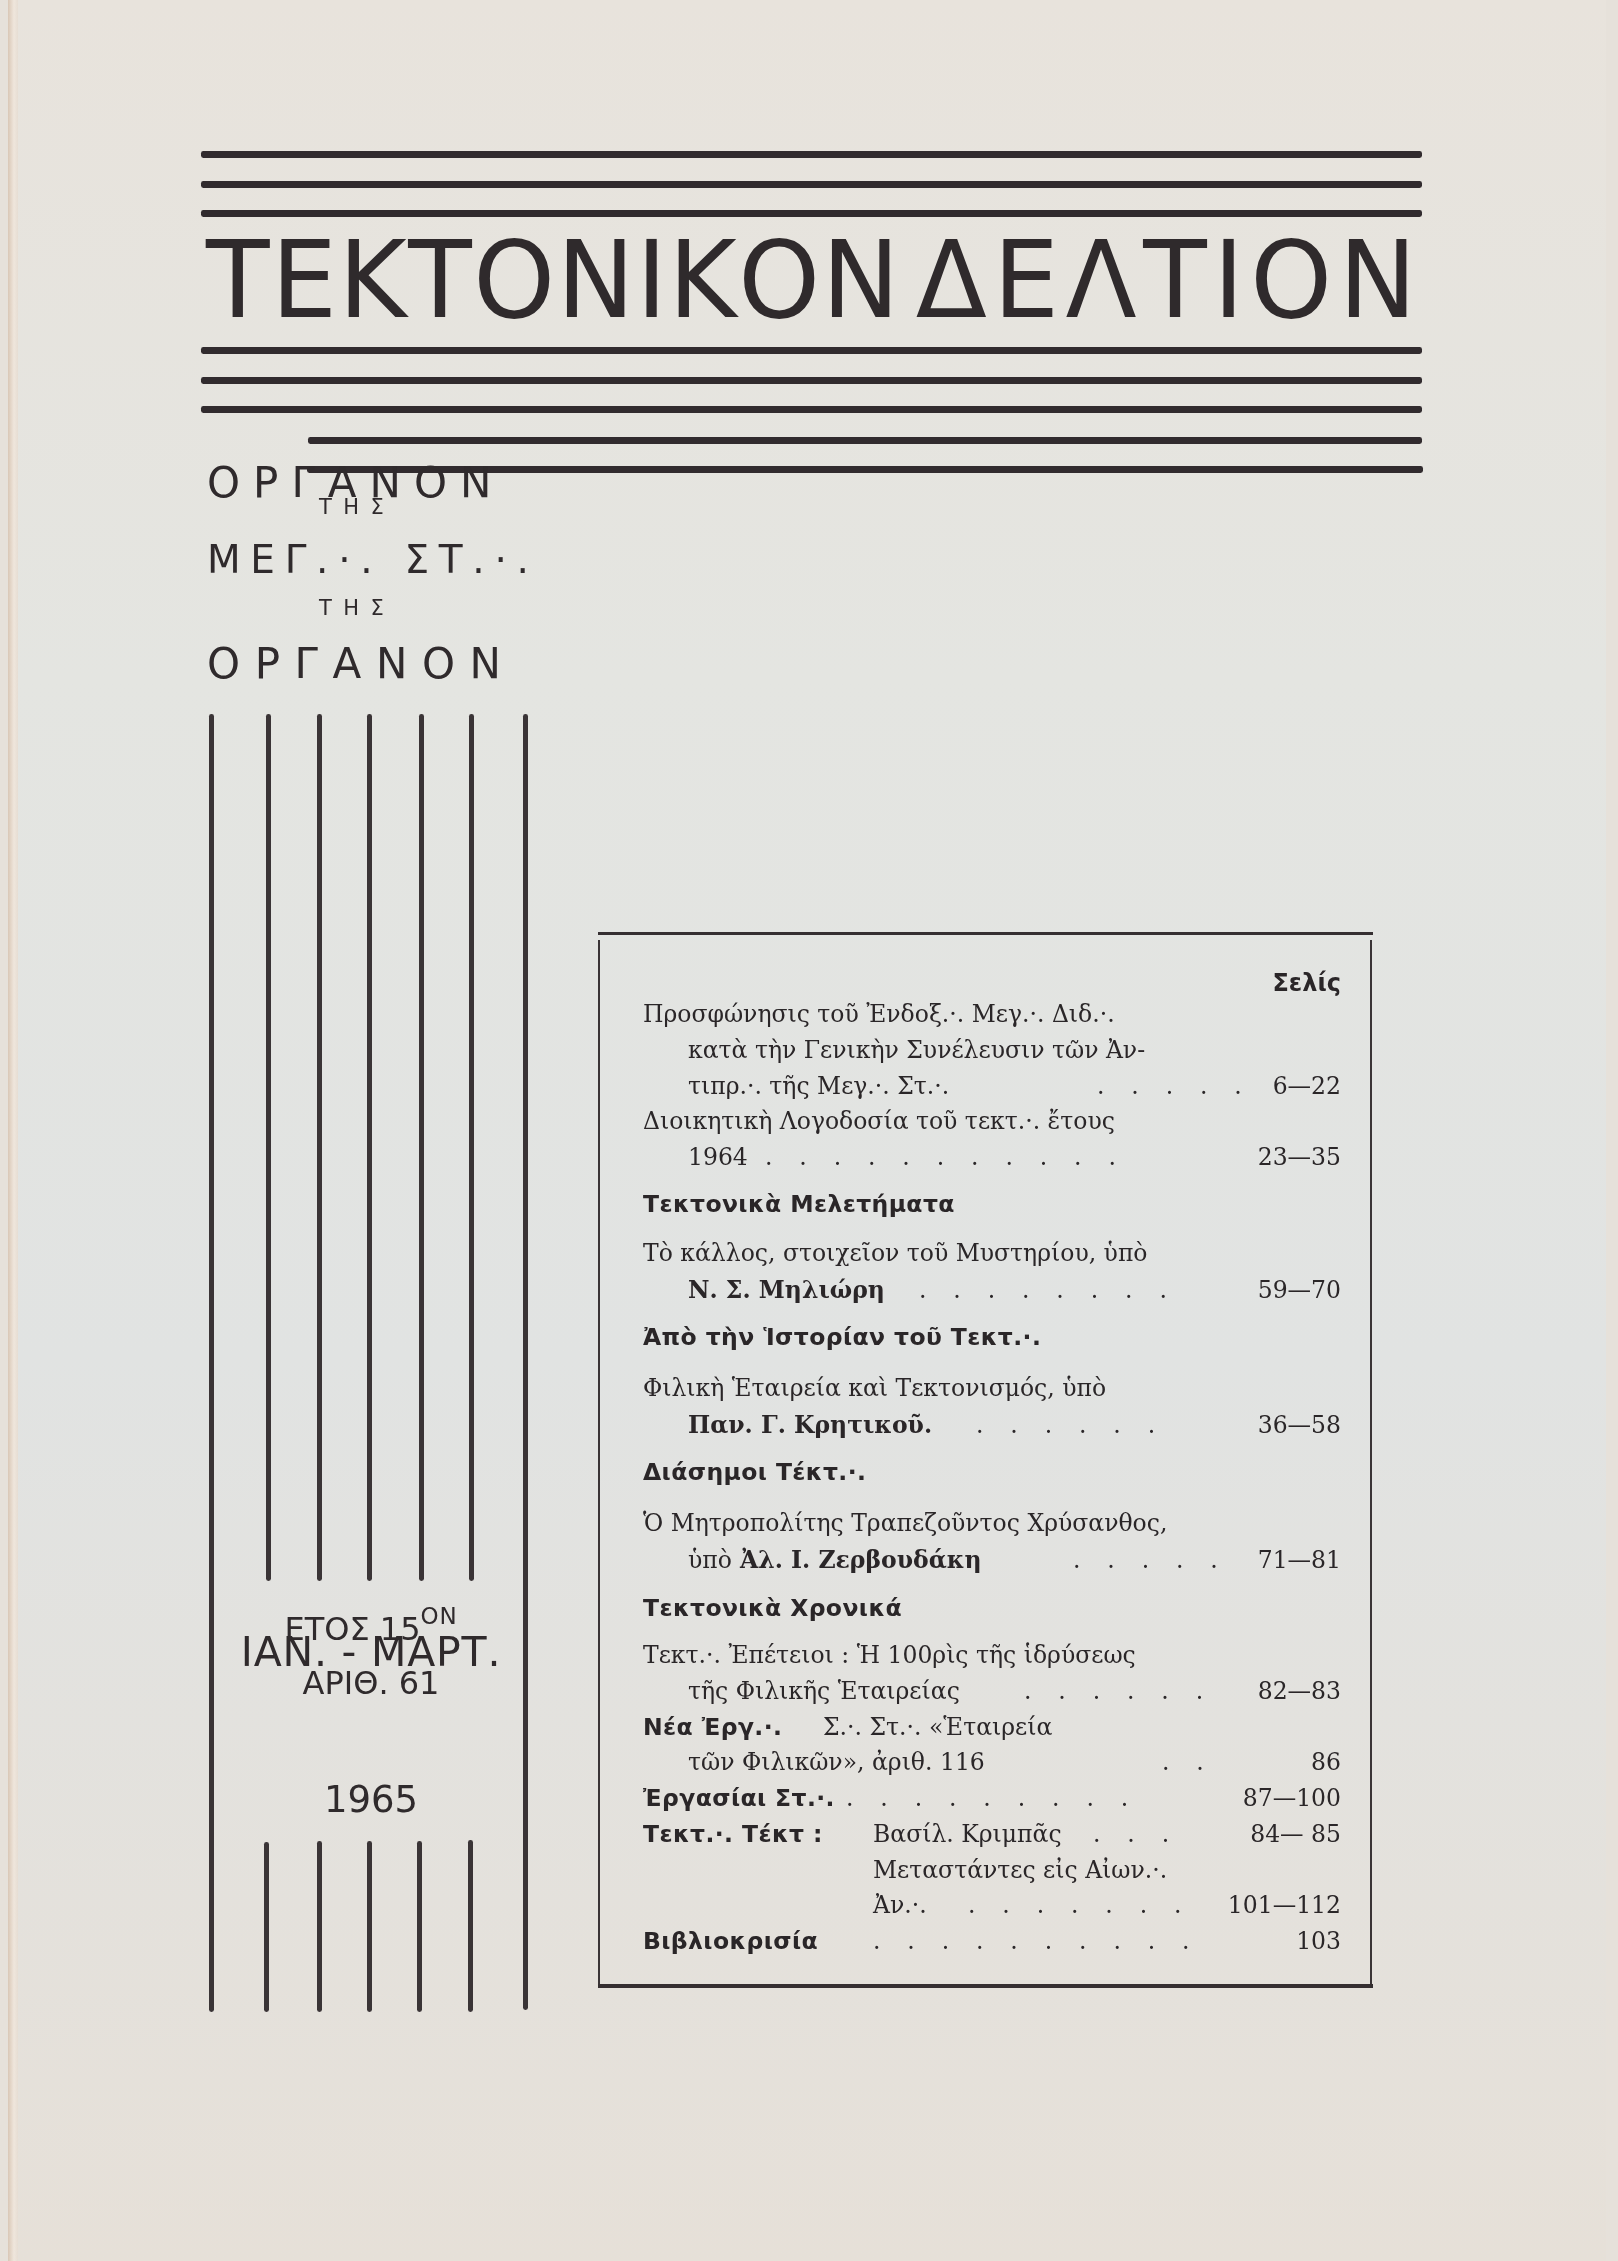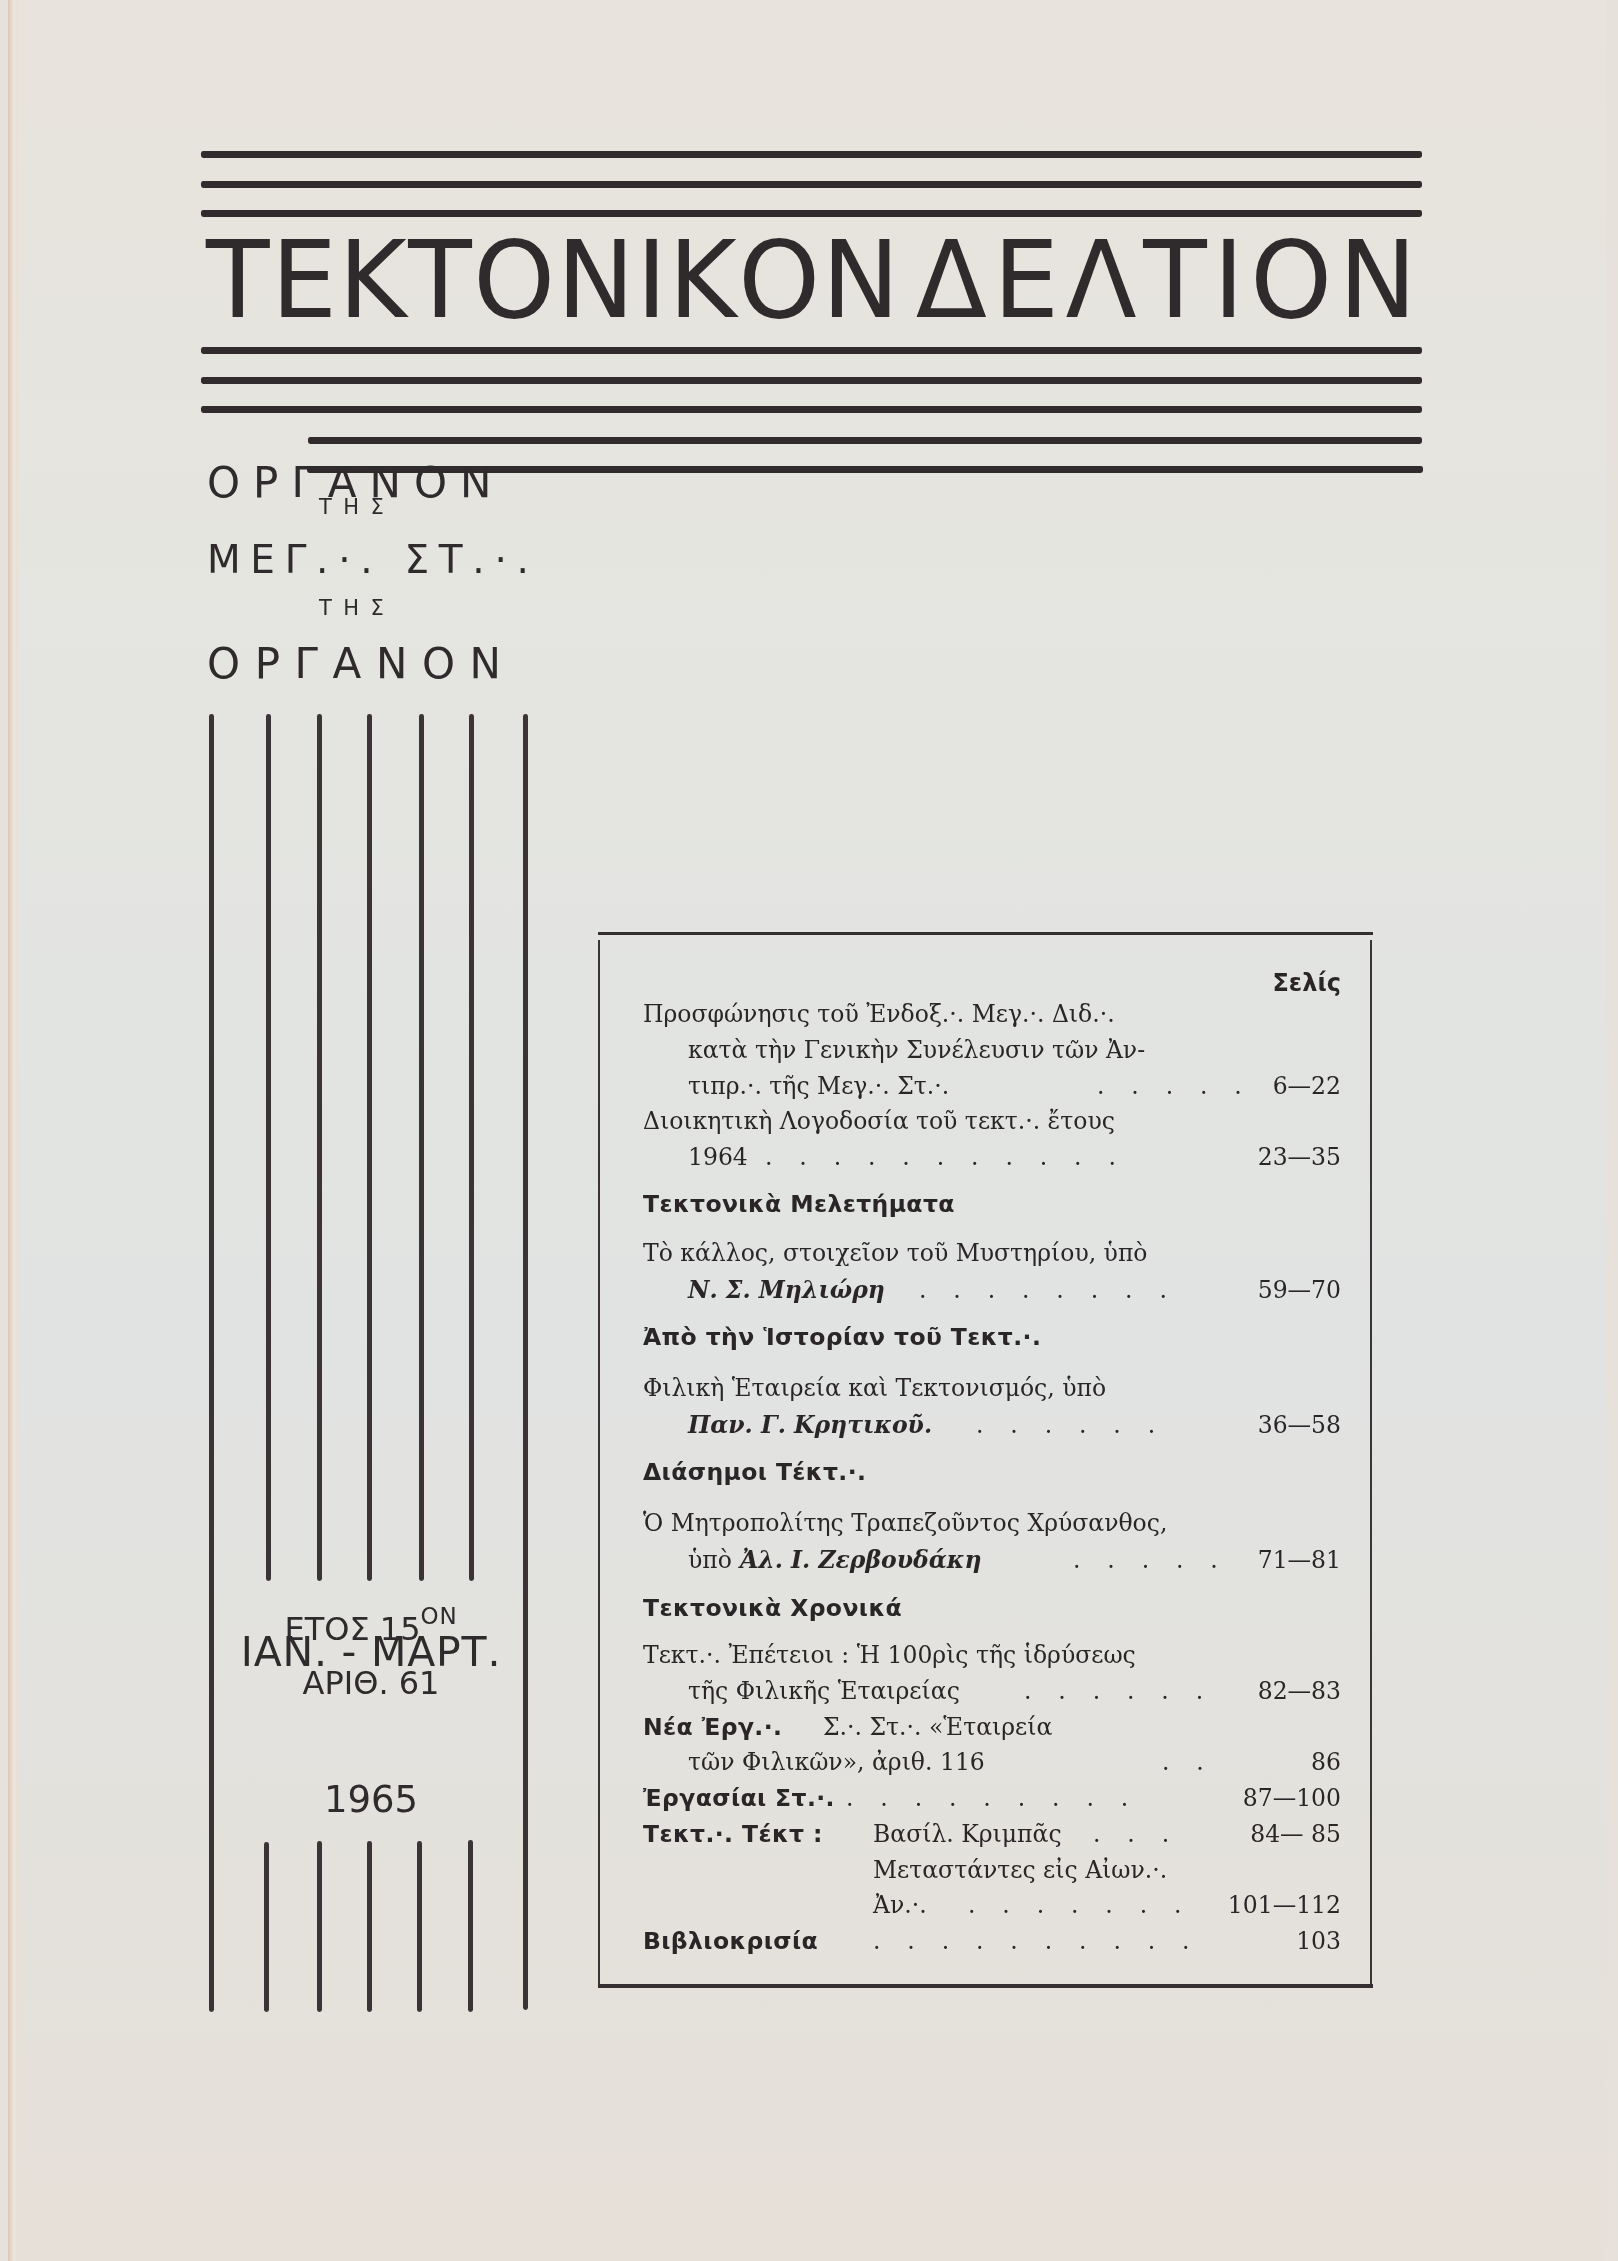--- a/index.html
+++ b/index.html
@@ -44,21 +44,21 @@
   .toc-bottom { position: absolute; left: 0; top: 1052px; width: 775px; height: 4px; background: #352f31; }
   .toc-left { position: absolute; left: 0; top: 8px; width: 2.4px; height: 1044px; background: #3a3436; }
   .toc-right { position: absolute; left: 772px; top: 8px; width: 2.4px; height: 1044px; background: #3a3436; }
   .toc { position: absolute; left: 0; top: 0; width: 775px; font-family: "DejaVu Serif", serif; color: #2a2628; }
   .row { position: absolute; left: 45px; width: 698px; font-size: 23.5px; line-height: 1; white-space: nowrap; }
   .row .txt { position: absolute; left: 0; }
   .row .ind { left: 45px; }
   .row .dots { position: absolute; letter-spacing: 9.7px; }
   .row .pg { position: absolute; right: 0; text-align: right; }
   .sec { font-family: "DejaVu Sans", sans-serif; font-weight: bold; font-size: 23.5px; letter-spacing: 0.4px; }
-  .it { font-style: italic; font-weight: bold; }
+  .it { font-weight: bold; }
   .col-head { font-family: "DejaVu Sans", sans-serif; font-weight: bold; font-size: 24px; }
 </style>
 </head>
 <body>
 
 <div class="page">
   <div class="spine"></div>
 
   <div class="rule" style="left:193px; top:151px; width:1221px;"></div>
   <div class="rule" style="left:193px; top:181px; width:1221px;"></div>

